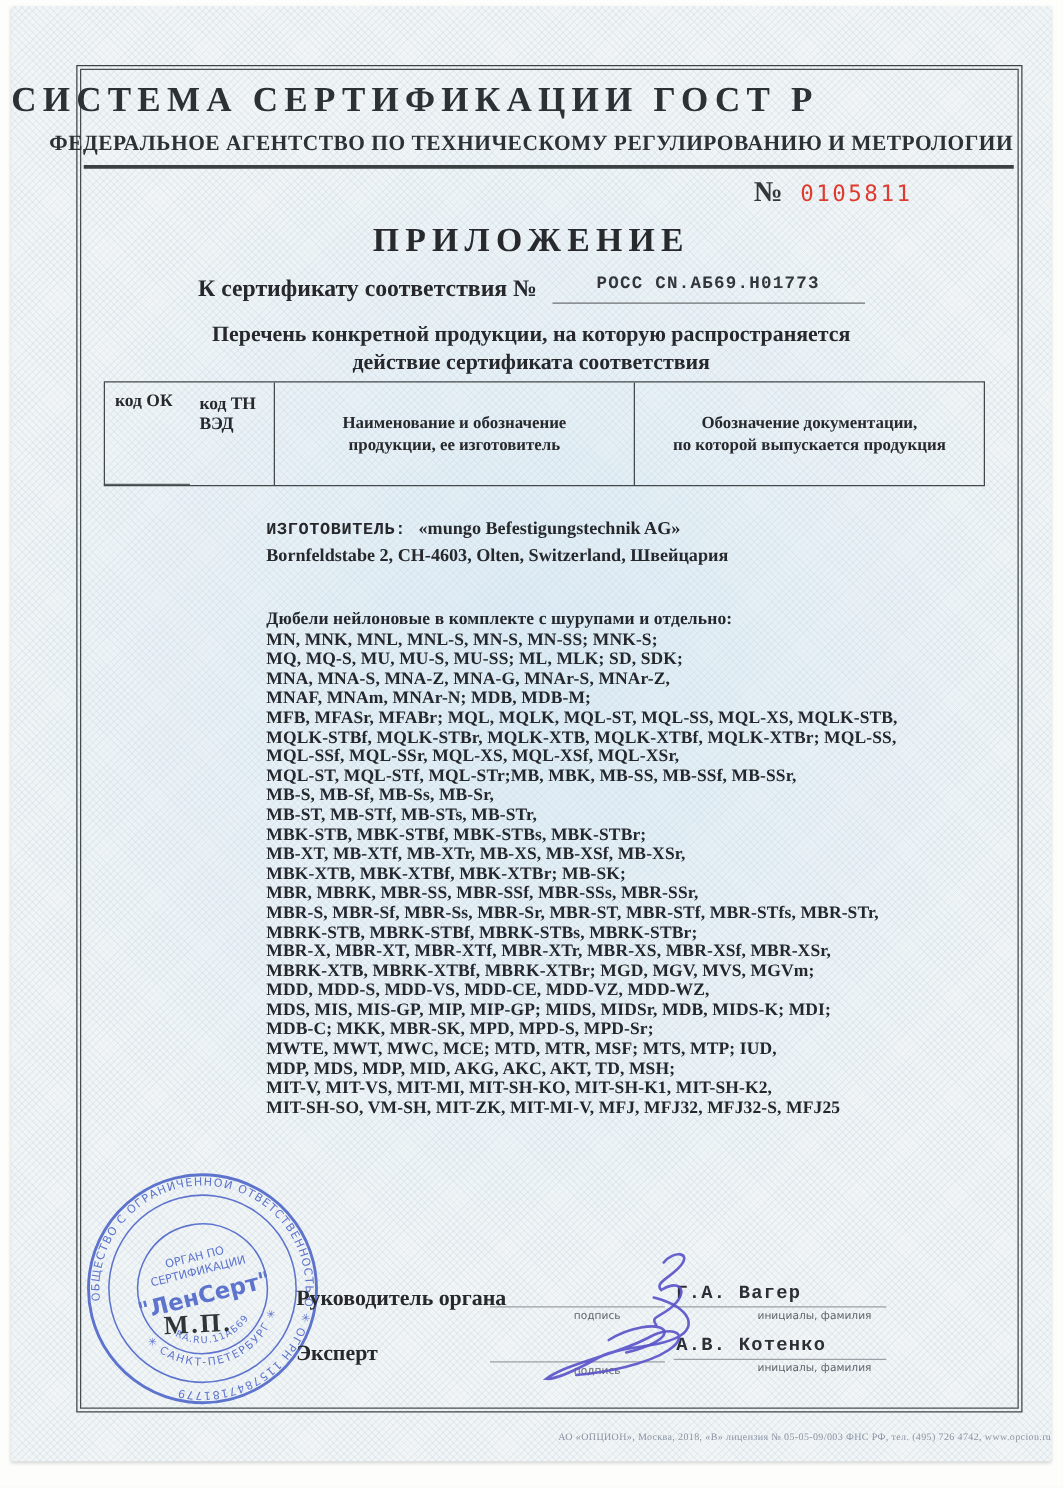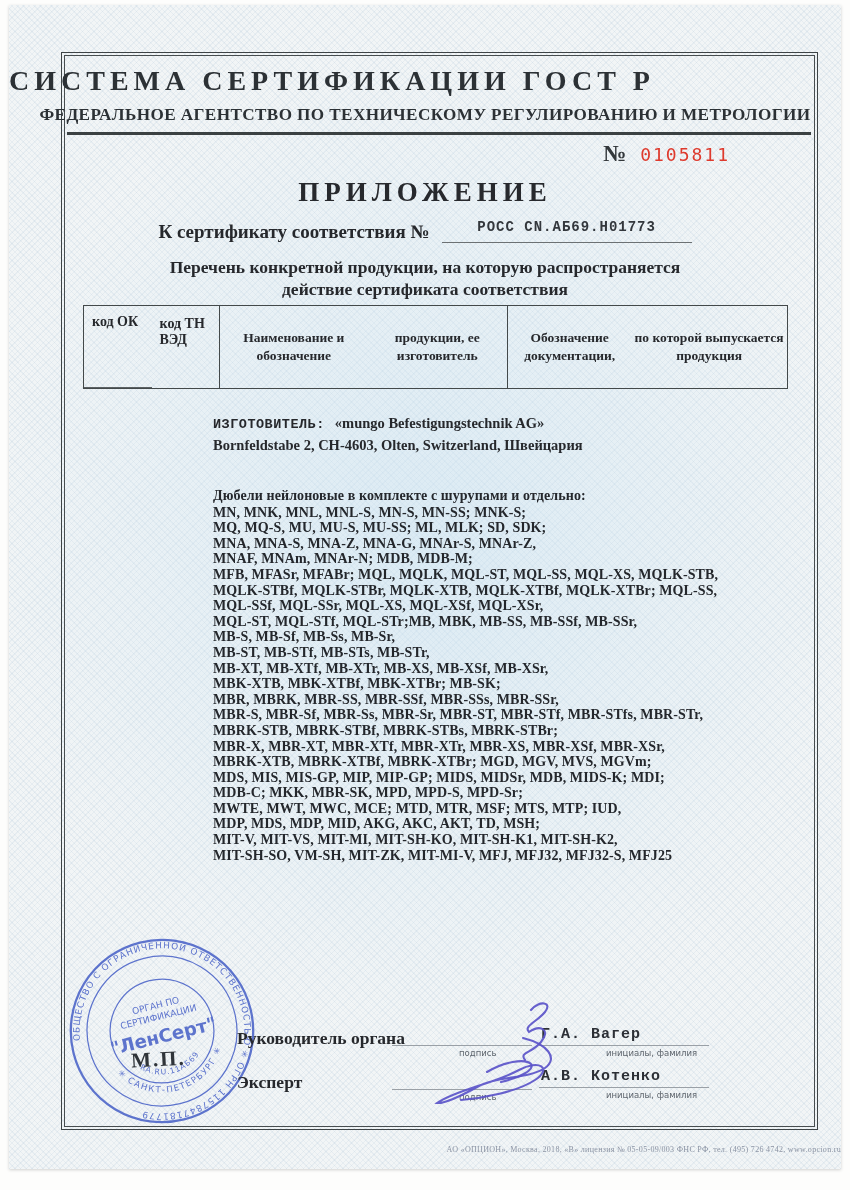--- a/index.html
+++ b/index.html
@@ -42,21 +42,21 @@
   .subtitle{position:absolute;left:0;right:0;text-align:center;font-weight:bold;font-size:17.5px;color:#26282c;}
   .subtitle.l1{top:252px;} .subtitle.l2{top:274px;}
 
   .ptable{position:absolute;left:74px;top:300px;width:703px;height:82px;
     display:grid;grid-template-columns:136px 288px 1fr;border:1.5px solid #43494a;}
   .ptable .c1{border-right:1.2px solid #43494a;display:flex;flex-direction:row;}
   .ptable .c1 .cellA{flex:1;border-bottom:1px solid #5b6163;padding:8px 0 0 8px;
     font-weight:bold;font-size:14px;}
   .ptable .c1 .cellB{flex:1;padding:10px 0 0 8px;font-weight:bold;font-size:14px;}
   .ptable .c2{border-right:1.2px solid #43494a;}
-  .ptable .c2,.ptable .c3{display:flex;flex-direction:row;align-items:center;justify-content:center;
+  .ptable .c2,.ptable .c3{display:flex;flex-direction:column;align-items:center;justify-content:center;
     font-weight:bold;font-size:13.5px;line-height:18px;text-align:center;}
 
   .manu{position:absolute;left:204px;top:410px;font-size:14.5px;font-weight:bold;white-space:nowrap;}
   .manu-label{font-family:"Liberation Mono","DejaVu Sans Mono",monospace;font-size:13.5px;
     font-weight:bold;letter-spacing:.5px;margin-right:10px;}
   .manu-address{position:absolute;left:204px;top:432px;font-size:14.5px;font-weight:bold;white-space:nowrap;}
 
   .codes{position:absolute;left:204px;top:483px;width:600px;}
   .code-line{font-weight:bold;font-size:14px;line-height:15.6px;letter-spacing:.1px;white-space:nowrap;color:#24272c;}
   .code-line:first-child{margin-bottom:1px;}
@@ -146,27 +146,29 @@
         <div class="code-line">MN, MNK, MNL, MNL-S, MN-S, MN-SS; MNK-S;</div>
         <div class="code-line">MQ, MQ-S, MU, MU-S, MU-SS; ML, MLK; SD, SDK;</div>
         <div class="code-line">MNA, MNA-S, MNA-Z, MNA-G, MNAr-S, MNAr-Z,</div>
         <div class="code-line">MNAF, MNAm, MNAr-N; MDB, MDB-M;</div>
         <div class="code-line">MFB, MFASr, MFABr; MQL, MQLK, MQL-ST, MQL-SS, MQL-XS, MQLK-STB,</div>
         <div class="code-line">MQLK-STBf, MQLK-STBr, MQLK-XTB, MQLK-XTBf, MQLK-XTBr; MQL-SS,</div>
         <div class="code-line">MQL-SSf, MQL-SSr, MQL-XS, MQL-XSf, MQL-XSr,</div>
         <div class="code-line">MQL-ST, MQL-STf, MQL-STr;MB, MBK, MB-SS, MB-SSf, MB-SSr,</div>
         <div class="code-line">MB-S, MB-Sf, MB-Ss, MB-Sr,</div>
         <div class="code-line">MB-ST, MB-STf, MB-STs, MB-STr,</div>
+        <div class="code-line">MBK-STB, MBK-STBf, MBK-STBs, MBK-STBr;</div>
         <div class="code-line">MB-XT, MB-XTf, MB-XTr, MB-XS, MB-XSf, MB-XSr,</div>
         <div class="code-line">MBK-XTB, MBK-XTBf, MBK-XTBr; MB-SK;</div>
         <div class="code-line">MBR, MBRK, MBR-SS, MBR-SSf, MBR-SSs, MBR-SSr,</div>
         <div class="code-line">MBR-S, MBR-Sf, MBR-Ss, MBR-Sr, MBR-ST, MBR-STf, MBR-STfs, MBR-STr,</div>
         <div class="code-line">MBRK-STB, MBRK-STBf, MBRK-STBs, MBRK-STBr;</div>
         <div class="code-line">MBR-X, MBR-XT, MBR-XTf, MBR-XTr, MBR-XS, MBR-XSf, MBR-XSr,</div>
         <div class="code-line">MBRK-XTB, MBRK-XTBf, MBRK-XTBr; MGD, MGV, MVS, MGVm;</div>
+        <div class="code-line">MDD, MDD-S, MDD-VS, MDD-CE, MDD-VZ, MDD-WZ,</div>
         <div class="code-line">MDS, MIS, MIS-GP, MIP, MIP-GP; MIDS, MIDSr, MDB, MIDS-K; MDI;</div>
         <div class="code-line">MDB-C; MKK, MBR-SK, MPD, MPD-S, MPD-Sr;</div>
         <div class="code-line">MWTE, MWT, MWC, MCE; MTD, MTR, MSF; MTS, MTP; IUD,</div>
         <div class="code-line">MDP, MDS, MDP, MID, AKG, AKC, AKT, TD, MSH;</div>
         <div class="code-line">MIT-V, MIT-VS, MIT-MI, MIT-SH-KO, MIT-SH-K1, MIT-SH-K2,</div>
         <div class="code-line">MIT-SH-SO, VM-SH, MIT-ZK, MIT-MI-V, MFJ, MFJ32, MFJ32-S, MFJ25</div>
       </div>
 
     <svg class="stamp" viewBox="0 0 200 200">
       <defs>

